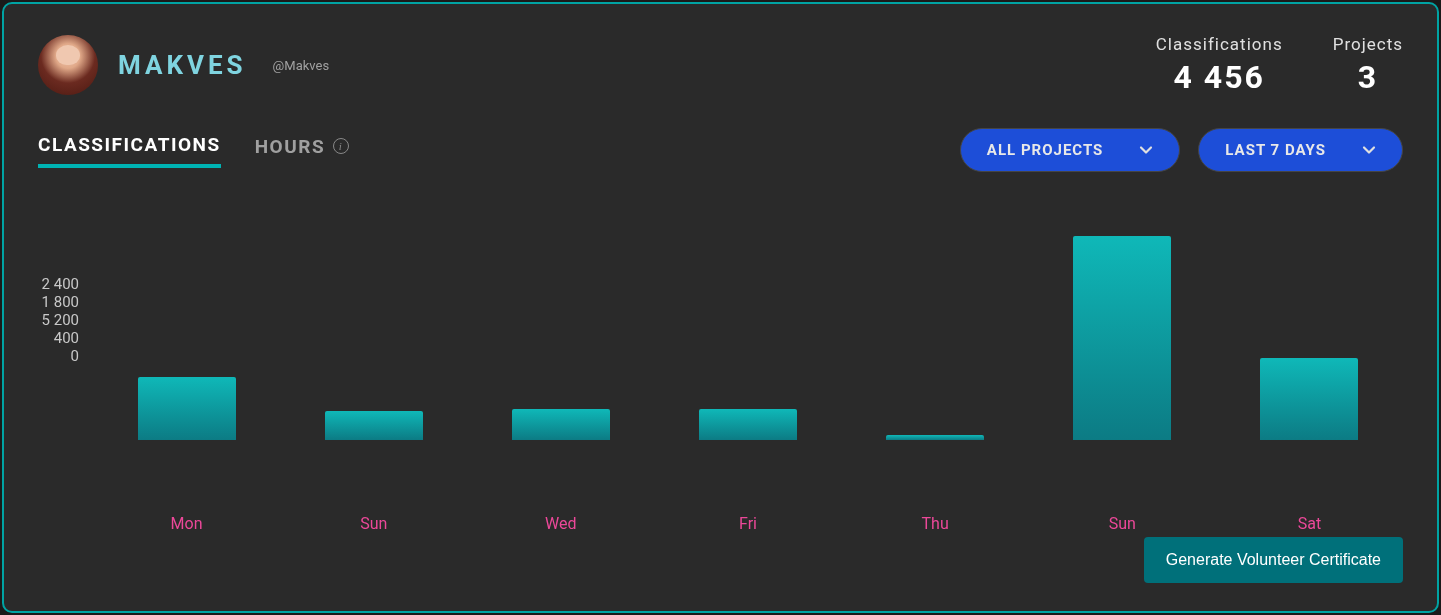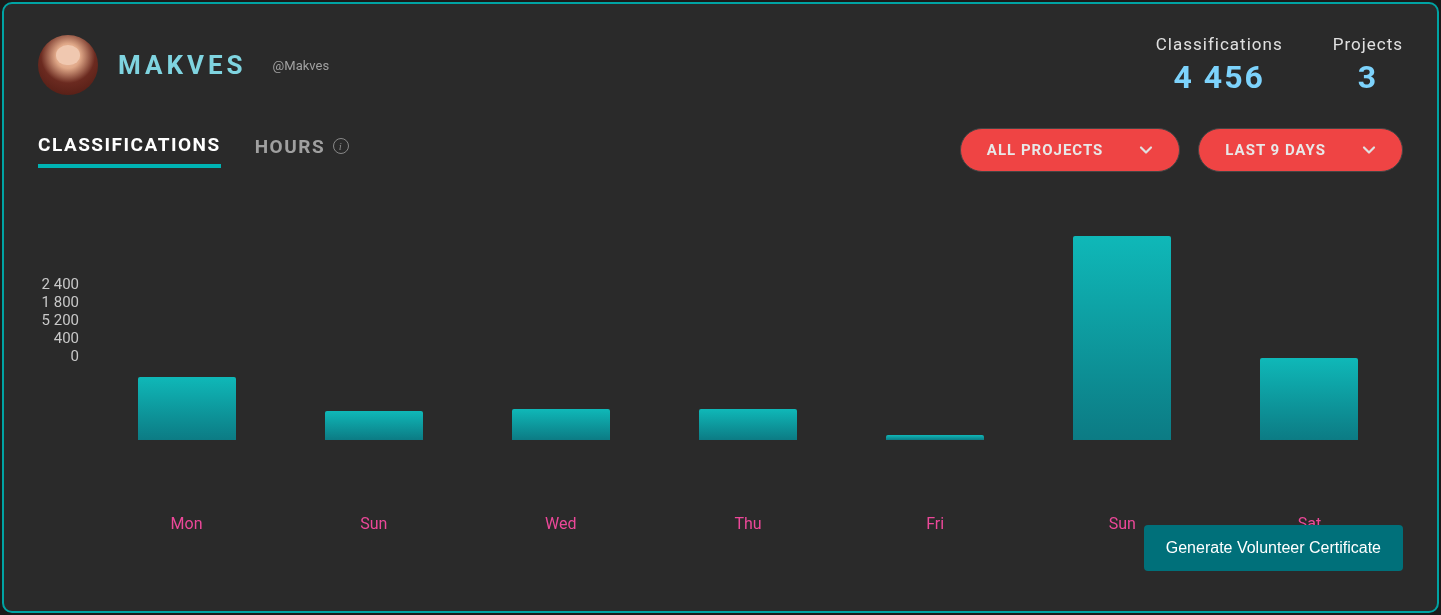--- a/index.html
+++ b/index.html
@@ -64,21 +64,21 @@
     gap: 50px;
     text-align: center;
   }
   .stat-label {
     color: #e0e0e0;
     font-size: 17px;
     letter-spacing: 1px;
     margin-bottom: 4px;
   }
   .stat-value {
-    color: #7dd3fc;
+    color: #ffffff;
     font-size: 32px;
     font-weight: 700;
     letter-spacing: 2px;
   }
   .tabs-row {
     display: flex;
     align-items: center;
     justify-content: space-between;
     margin-top: 32px;
   }
@@ -114,21 +114,21 @@
     font-weight:400;
     font-style: italic;
     font-family: Georgia, serif;
   }
   .filters {
     display: flex;
     gap: 18px;
   }
   .dropdown {
     border: 1px solid #454545;
-    background: #ef4444;
+    background: #1d4ed8;
     border-radius: 26px;
     padding: 12px 26px;
     display: flex;
     align-items: center;
     gap: 36px;
     cursor: pointer;
     min-width: 200px;
     justify-content: flex-start;
   }
   .dropdown span {
@@ -186,21 +186,21 @@
   }
   .x-label {
     flex:1;
     text-align:center;
     color:#ec4899;
     font-size:16px;
   }
   .footer {
     position:absolute;
     right:34px;
-    bottom:40px;
+    bottom:28px;
     border-radius:14px;
   }
   .cert-btn {
     background:#00707a;
     color:#fff;
     border:none;
     border-radius:4px;
     padding:14px 22px;
     font-size:16px;
     cursor:pointer;
@@ -242,21 +242,21 @@
     <div class="filters">
       <div class="dropdown">
         <span>ALL PROJECTS</span>
         <span class="chev">
           <svg width="14" height="14" viewBox="0 0 14 14">
               <path d="M2 4.5 L7 9.5 L12 4.5" stroke="#e0e0e0" stroke-width="2.2" fill="none" stroke-linecap="round" stroke-linejoin="round"></path>
             </svg>
         </span>
       </div>
       <div class="dropdown">
-        <span>LAST 9 DAYS</span>
+        <span>LAST 7 DAYS</span>
         <span class="chev">
           <svg width="14" height="14" viewBox="0 0 14 14">
               <path d="M2 4.5 L7 9.5 L12 4.5" stroke="#e0e0e0" stroke-width="2.2" fill="none" stroke-linecap="round" stroke-linejoin="round"></path>
             </svg>
         </span>
       </div>
     </div>
   </div>
 
   <div class="chart-area">
@@ -288,22 +288,22 @@
         </div>
         <div class="bar-col">
           <div class="bar" style="height: 82px;"></div>
         </div>
       </div>
   </div>
   <div class="x-labels" id="x-labels">
       <div class="x-label">Mon</div>
       <div class="x-label">Sun</div>
       <div class="x-label">Wed</div>
+      <div class="x-label">Fri</div>
       <div class="x-label">Thu</div>
-      <div class="x-label">Fri</div>
       <div class="x-label">Sun</div>
       <div class="x-label">Sat</div>
     </div>
 
   <div class="footer">
     <button class="cert-btn">Generate Volunteer Certificate</button>
   </div>
 
 </div>
 

